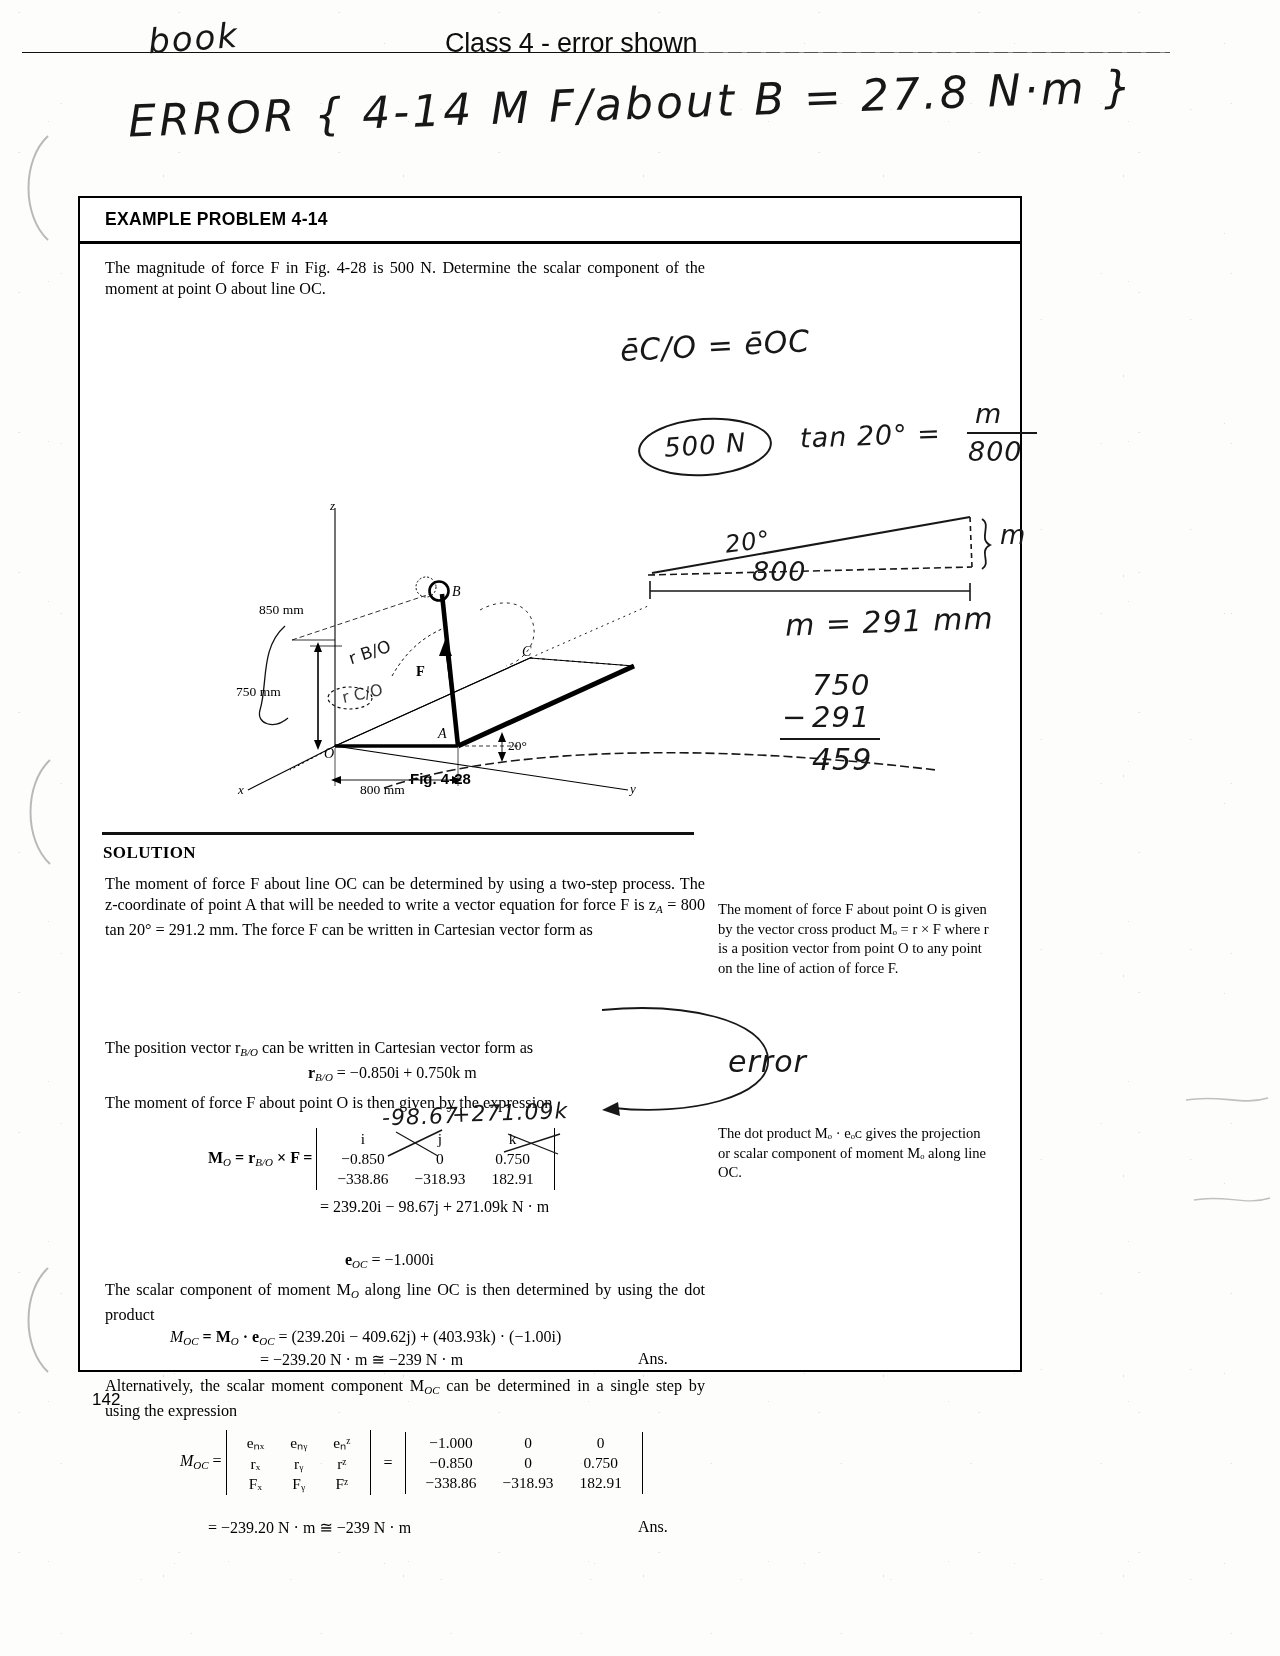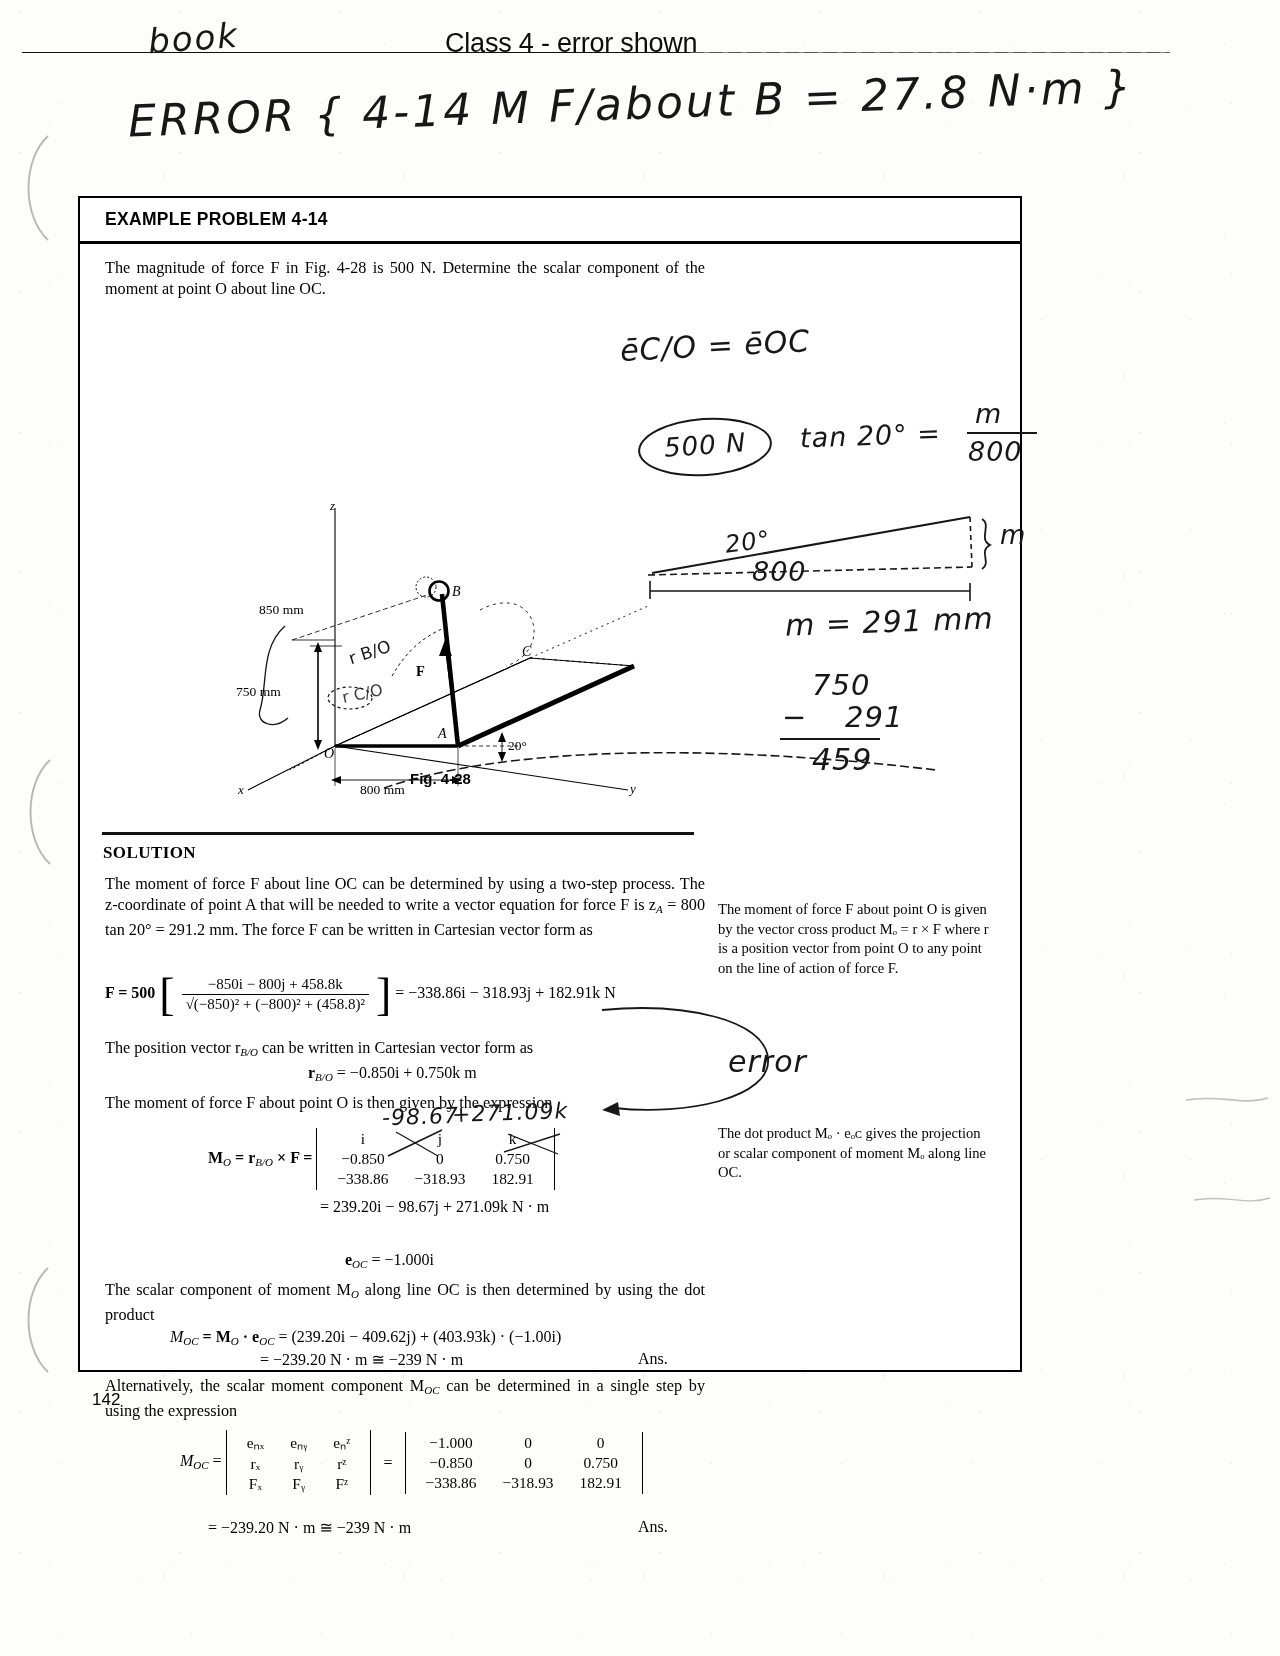--- a/index.html
+++ b/index.html
@@ -175,30 +175,20 @@
 
     <div class="figcap">Fig. 4-28</div>
 
     <div class="solution-rule"></div>
     <div class="solution-lbl">SOLUTION</div>
 
     <div style="position:absolute;left:25px;top:676px;width:600px;">
       <p class="t"><span>The moment of force F about line OC can be determined by using a two-step process. The z-coordinate of point A that will be needed to write a vector equation for force F is z</span><span class="sub">A</span><span> = 800 tan 20° = 291.2 mm. The force F can be written in Cartesian vector form as</span></p>
     </div>
 
-    <div class="eq" style="left:25px;top:778px;">
-      <span class="bold">F = 500</span>
-      <span class="brk">[</span>
-      <span class="frac">
-        <span class="num">−850i − 800j + 458.8k</span>
-        <span class="den">√(−850)² + (−800)² + (458.8)²</span>
-      </span>
-      <span class="brk">]</span>
-      <span>= −338.86i − 318.93j + 182.91k N</span>
-    </div>
 
     <div style="position:absolute;left:25px;top:840px;width:600px;">
       <p class="t"><span>The position vector r</span><span class="sub">B/O</span><span> can be written in Cartesian vector form as</span></p>
     </div>
 
     <div class="eq" style="left:228px;top:866px;">
       <span class="bold">r</span><span class="sub">B/O</span><span> = −0.850i + 0.750k m</span>
     </div>
 
     <div style="position:absolute;left:25px;top:895px;width:600px;">
@@ -328,21 +318,21 @@
     <path d="M342,24 C352,30 338,44 350,50 C338,56 352,68 342,74" stroke="#171717" stroke-width="1.8" fill="none"></path>
   </svg>
   <div class="hw hw-sk" style="left:725px;top:528px;font-size:24px;transform:rotate(-7deg);">20°</div>
   <div class="hw hw-sk" style="left:752px;top:556px;font-size:27px;">800</div>
   <div class="hw hw-sk" style="left:1000px;top:520px;font-size:26px;">m</div>
 
   <div class="hw hw-sk" style="left:785px;top:604px;font-size:30px;transform:rotate(-2deg);">m = 291 mm</div>
 
   <div class="hw hw-sk" style="left:812px;top:668px;font-size:29px;">750</div>
   <div class="hw hw-sk" style="left:782px;top:700px;font-size:29px;">−</div>
-  <div class="hw hw-sk" style="left:812px;top:700px;font-size:29px;margin-left:33px;">291</div>
+  <div class="hw hw-sk" style="left:812px;top:700px;font-size:29px;">291</div>
   <div style="position:absolute;left:780px;top:738px;width:100px;height:2.2px;background:#171717;"></div>
   <div class="hw hw-sk" style="left:812px;top:742px;font-size:30px;">459</div>
 
   <svg style="position:absolute;left:380px;top:740px;" width="560" height="70">
     <path d="M4,48 C120,8 320,2 556,30" stroke="#171717" stroke-width="1.6" fill="none" stroke-dasharray="9 4"></path>
   </svg>
 
   <div class="hw hw-sk" style="left:728px;top:1044px;font-size:30px;">error</div>
 
   <svg style="position:absolute;left:596px;top:998px;" width="190" height="130">

